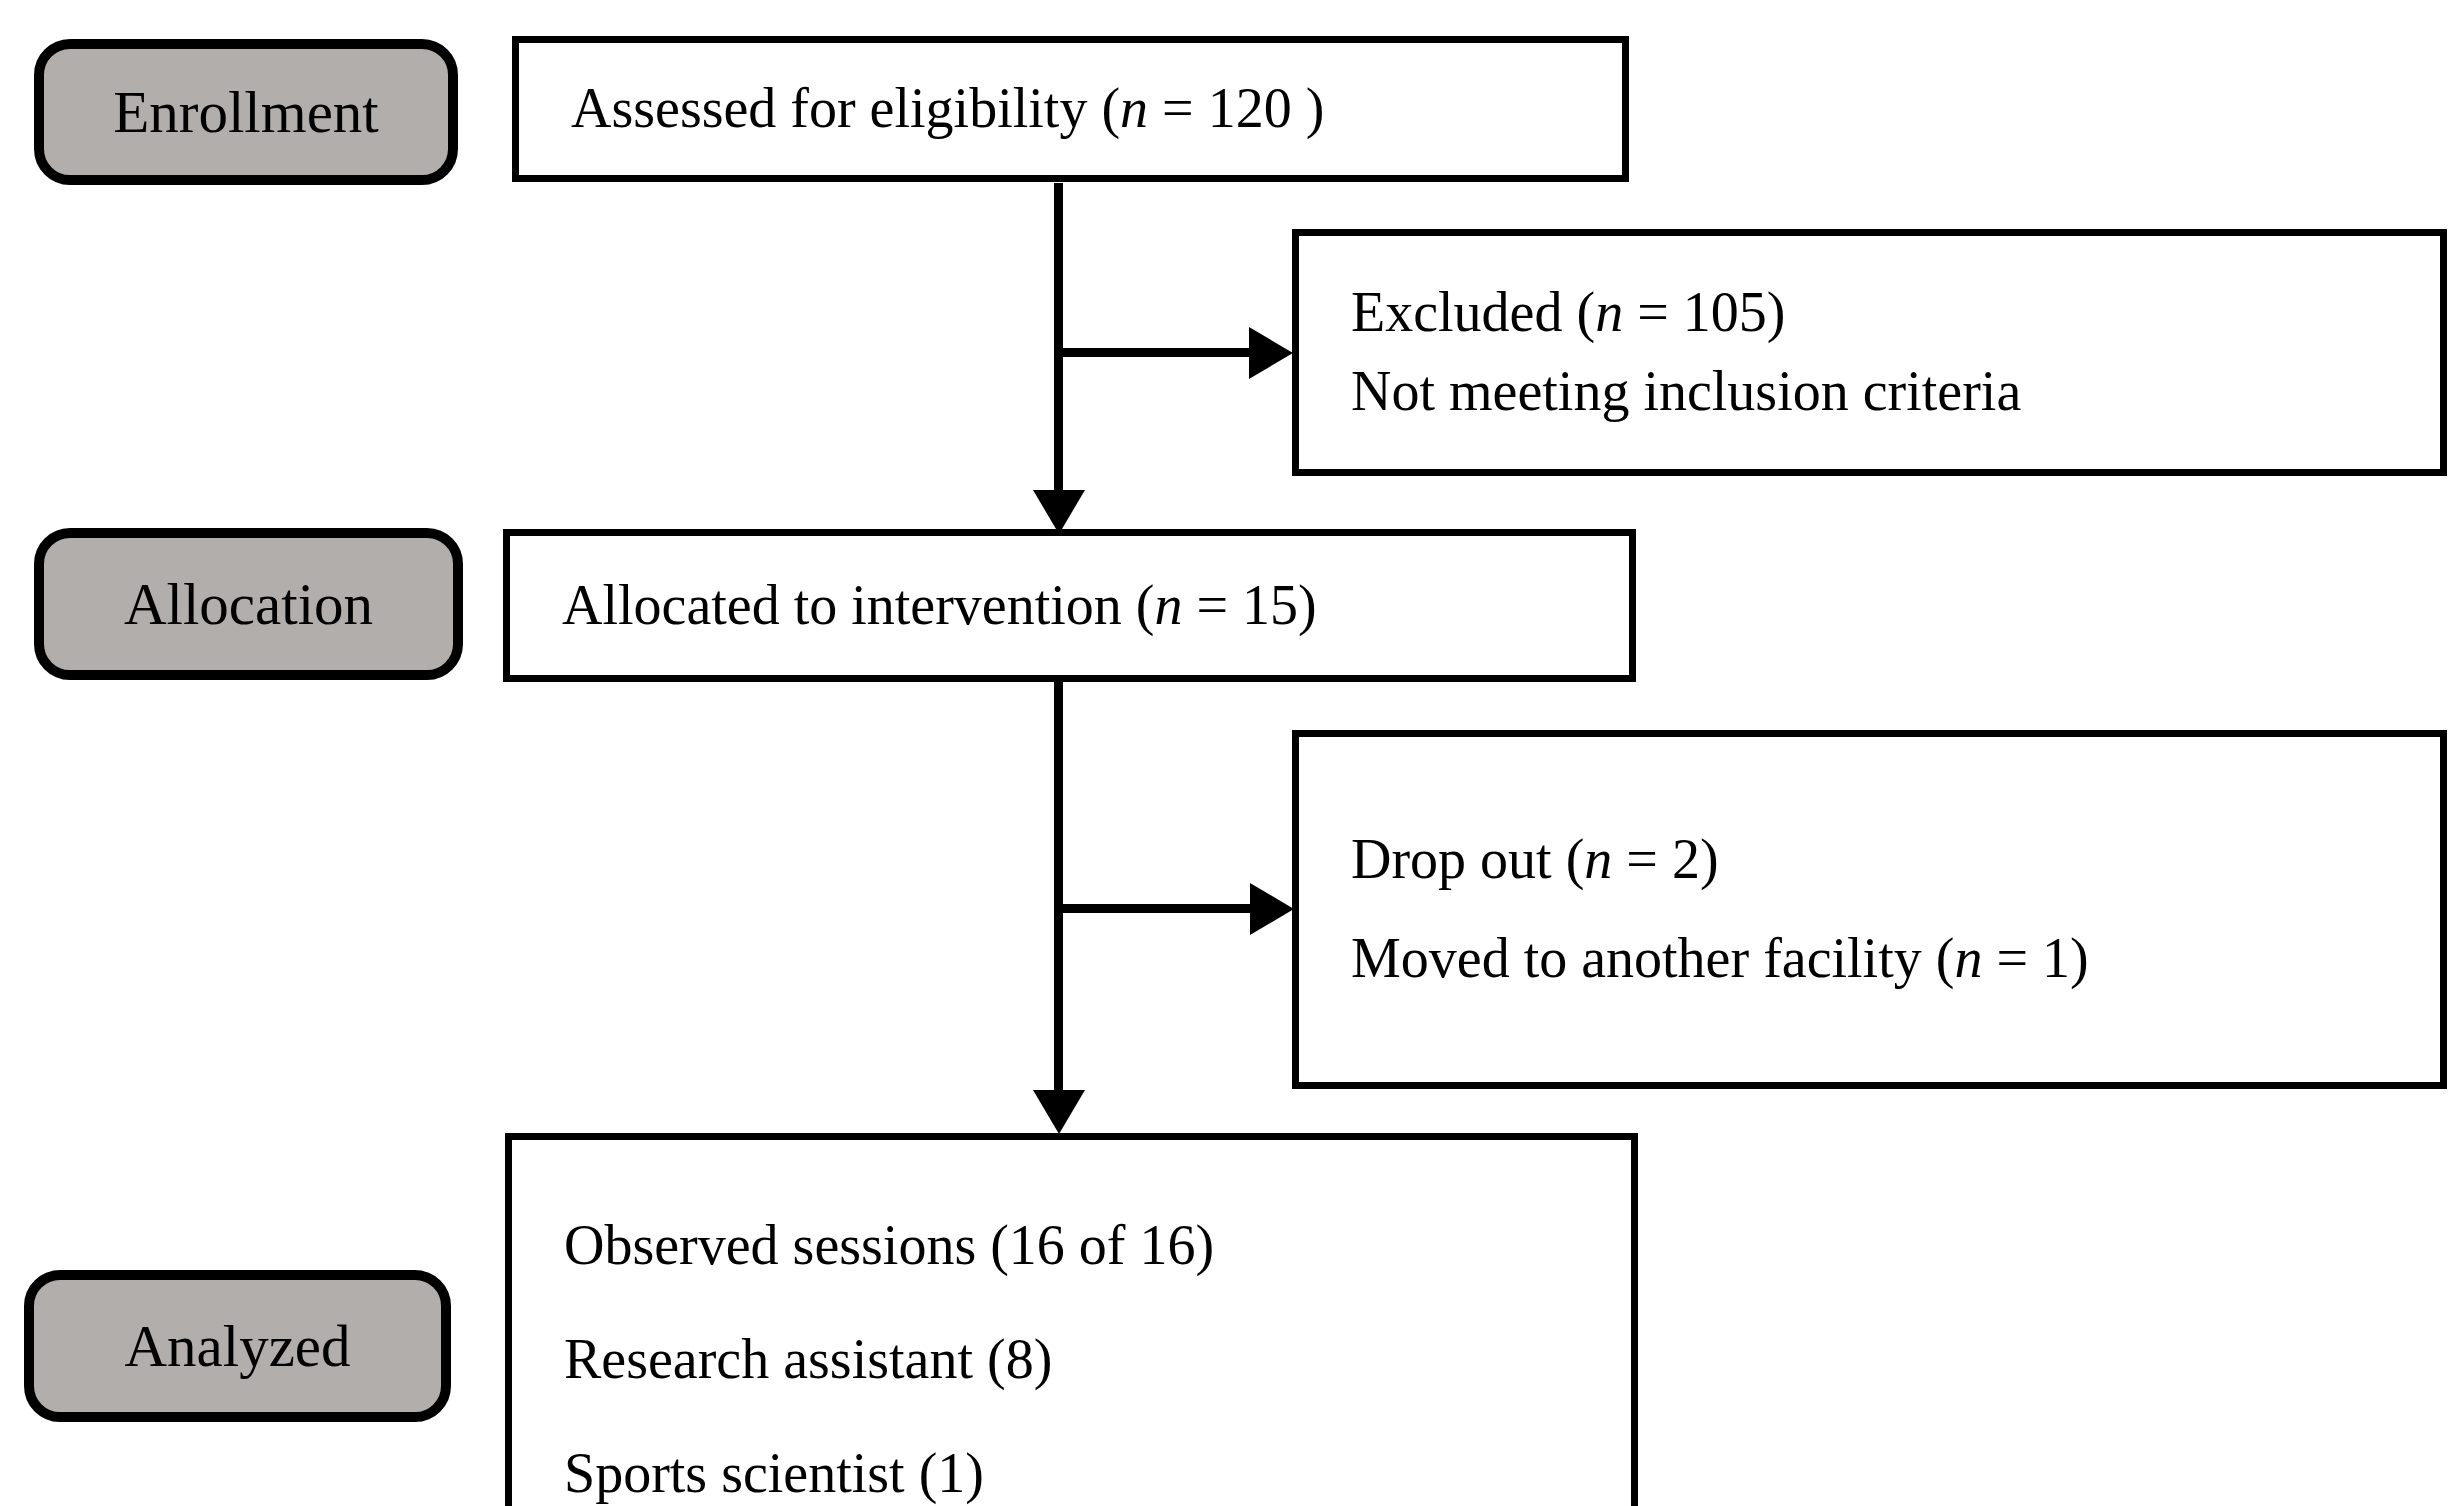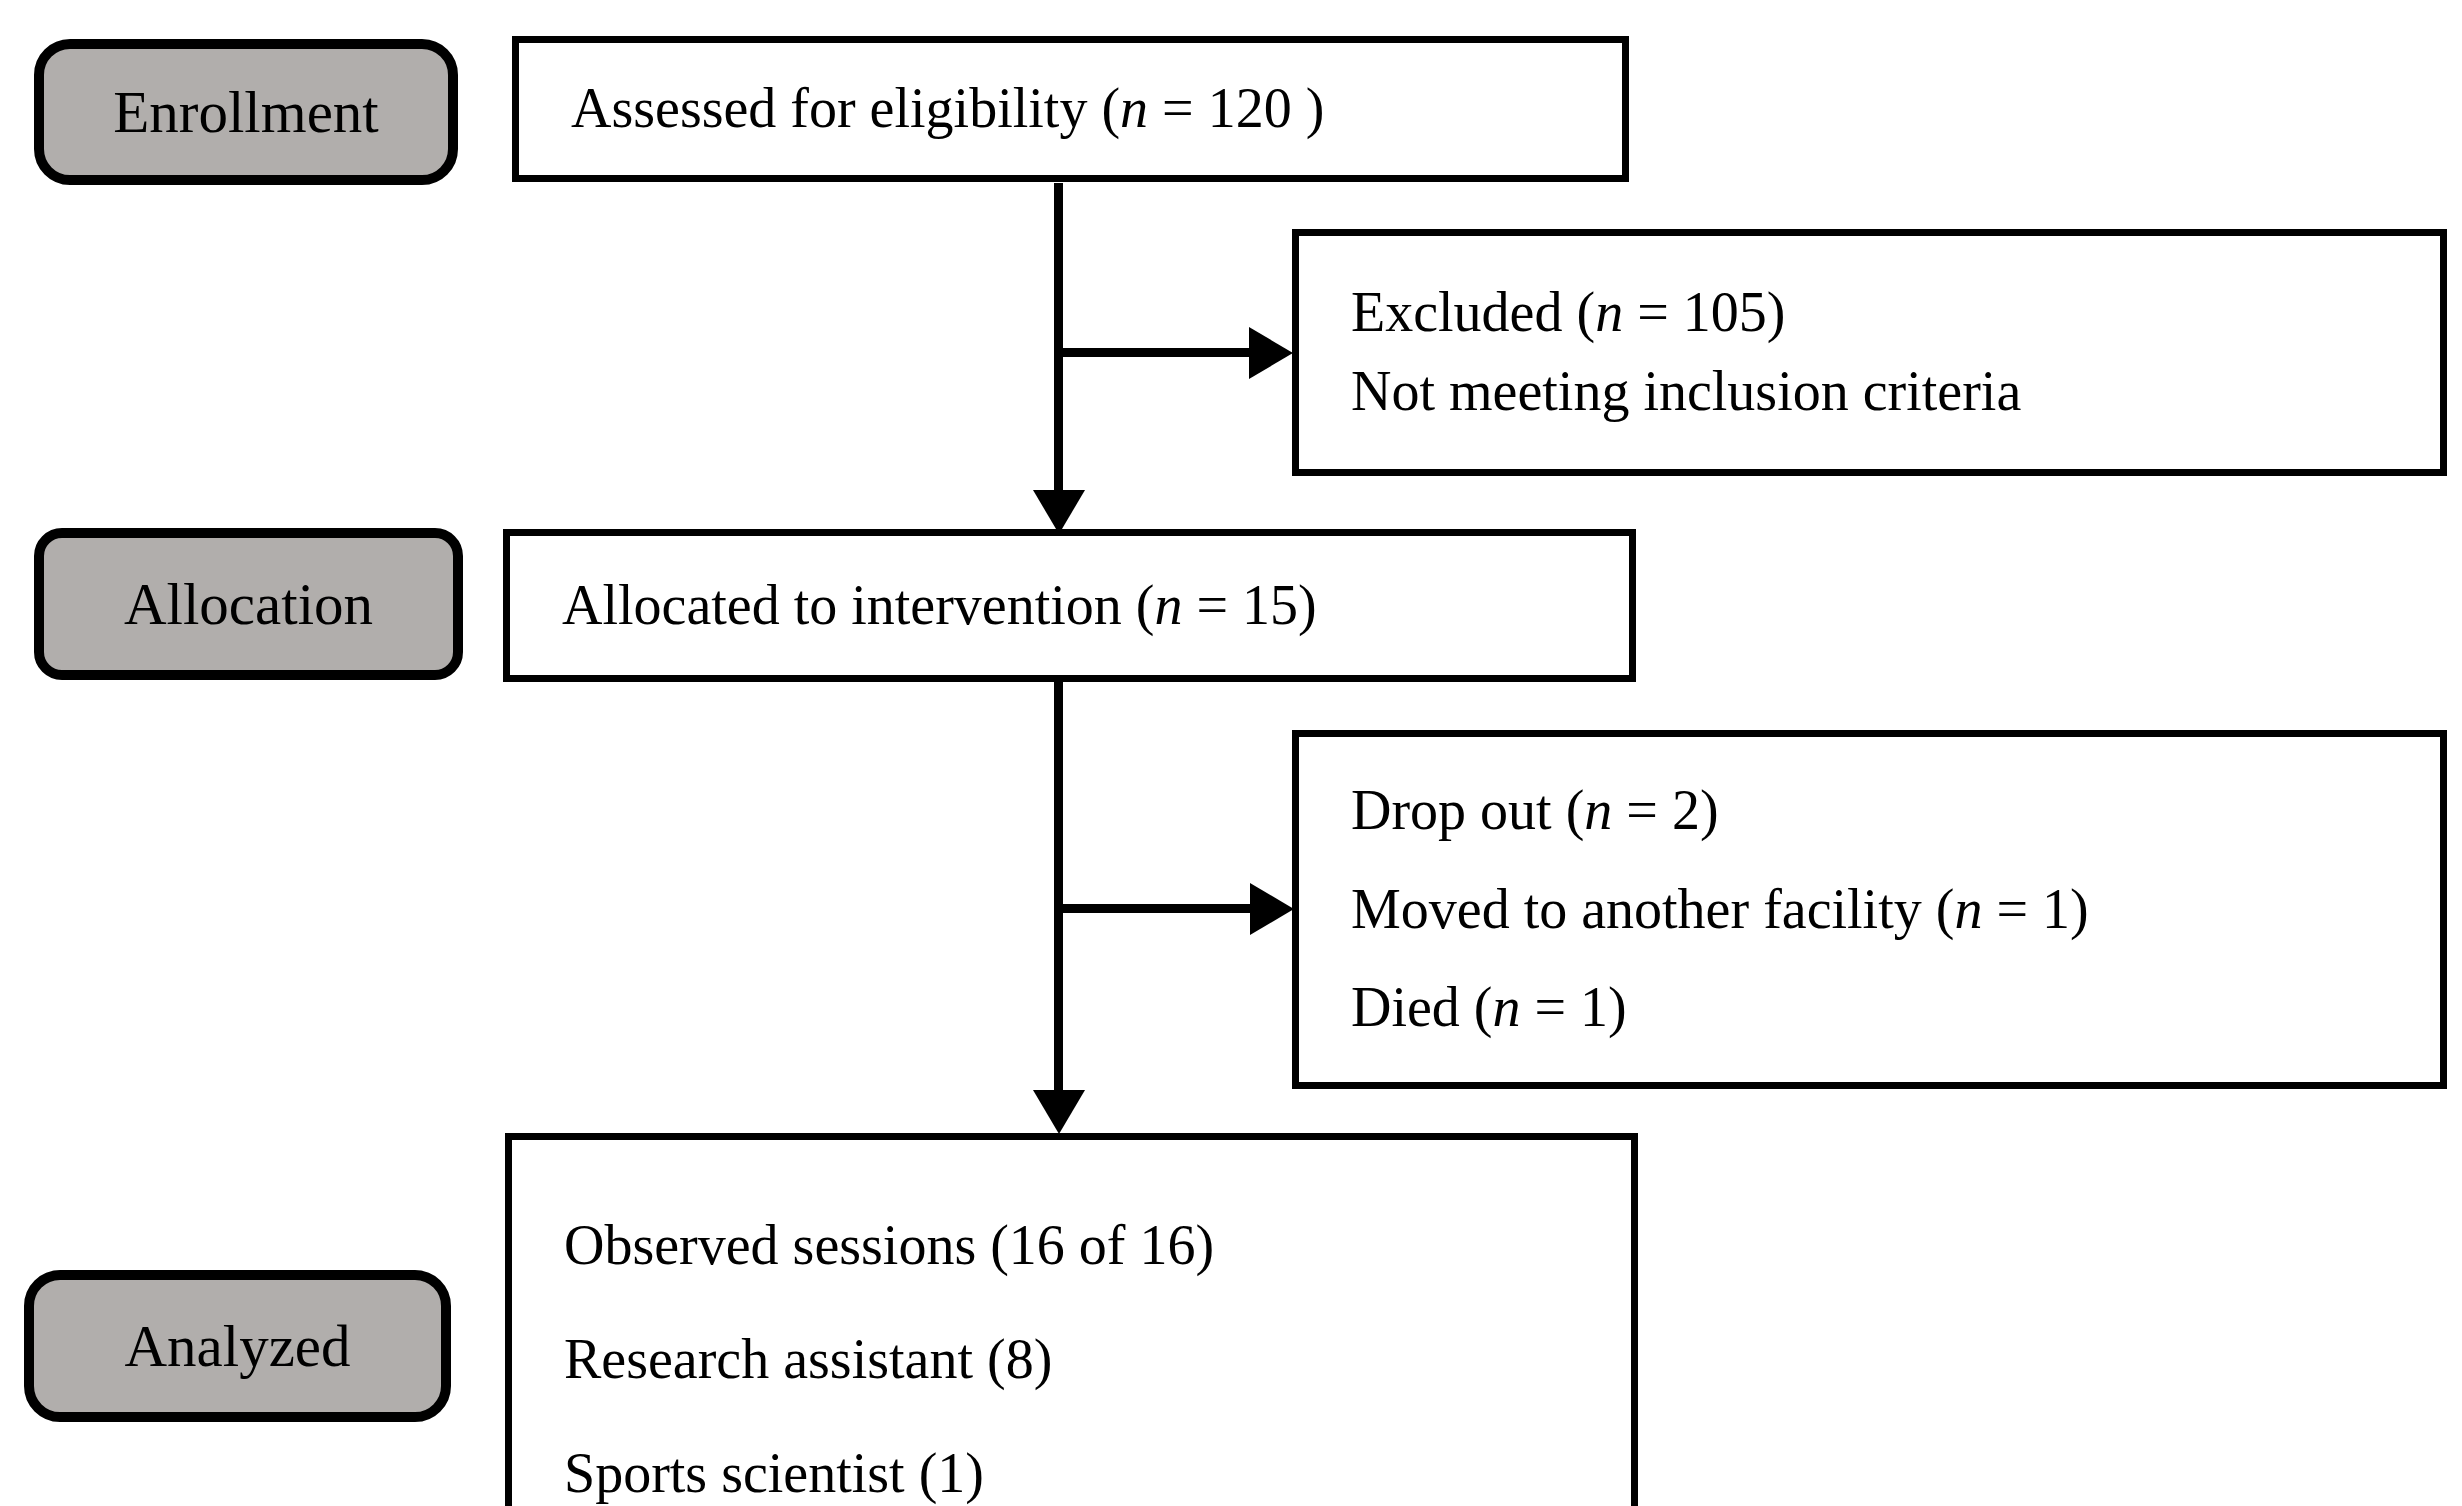--- a/index.html
+++ b/index.html
@@ -64,21 +64,21 @@
 </style>
 </head>
 <body>
 
 <div id="canvas">
 
   <div class="stage-box" style="left:34px; top:39px; width:424px; height:146px;">
     <span class="stage-label">Enrollment</span>
   </div>
 
-  <div class="stage-box" style="left:34px; top:528px; width:429px; height:152px;border-radius:28px;">
+  <div class="stage-box" style="left:34px; top:528px; width:429px; height:152px;">
     <span class="stage-label">Allocation</span>
   </div>
 
   <div class="stage-box" style="left:24px; top:1228px; width:427px; height:152px;margin-top:42px;">
     <span class="stage-label">Analyzed</span>
   </div>
 
   <div class="flow-box" style="left:512px; top:36px; width:1117px; height:146px;">
     <div class="line fmt-n">Assessed for eligibility (<i>n</i> = 120 )</div>
   </div>
@@ -88,21 +88,20 @@
     <div class="line fmt-n">Not meeting inclusion criteria</div>
   </div>
 
   <div class="flow-box" style="left:503px; top:529px; width:1133px; height:153px;">
     <div class="line fmt-n">Allocated to intervention (<i>n</i> = 15)</div>
   </div>
 
   <div class="flow-box gap-sm" style="left:1292px; top:730px; width:1155px; height:359px;">
     <div class="line fmt-n">Drop out (<i>n</i> = 2)</div>
     <div class="line fmt-n">Moved to another facility (<i>n</i> = 1)</div>
-    <div class="line fmt-n">Died (<i>n</i> = 1)</div>
   </div>
 
   <div class="flow-box gap-md" style="left:505px; top:1133px; width:1133px; height:454px;">
     <div class="line fmt-n">Observed sessions (16 of 16)</div>
     <div class="line fmt-n">Research assistant (8)</div>
     <div class="line fmt-n">Sports scientist (1)</div>
   </div>
 
   <div class="vline" style="left:1054px; top:183px; width:9px; height:310px;"></div>
   <div class="arrowhead-down" style="left:1033px; top:490px;"></div>

